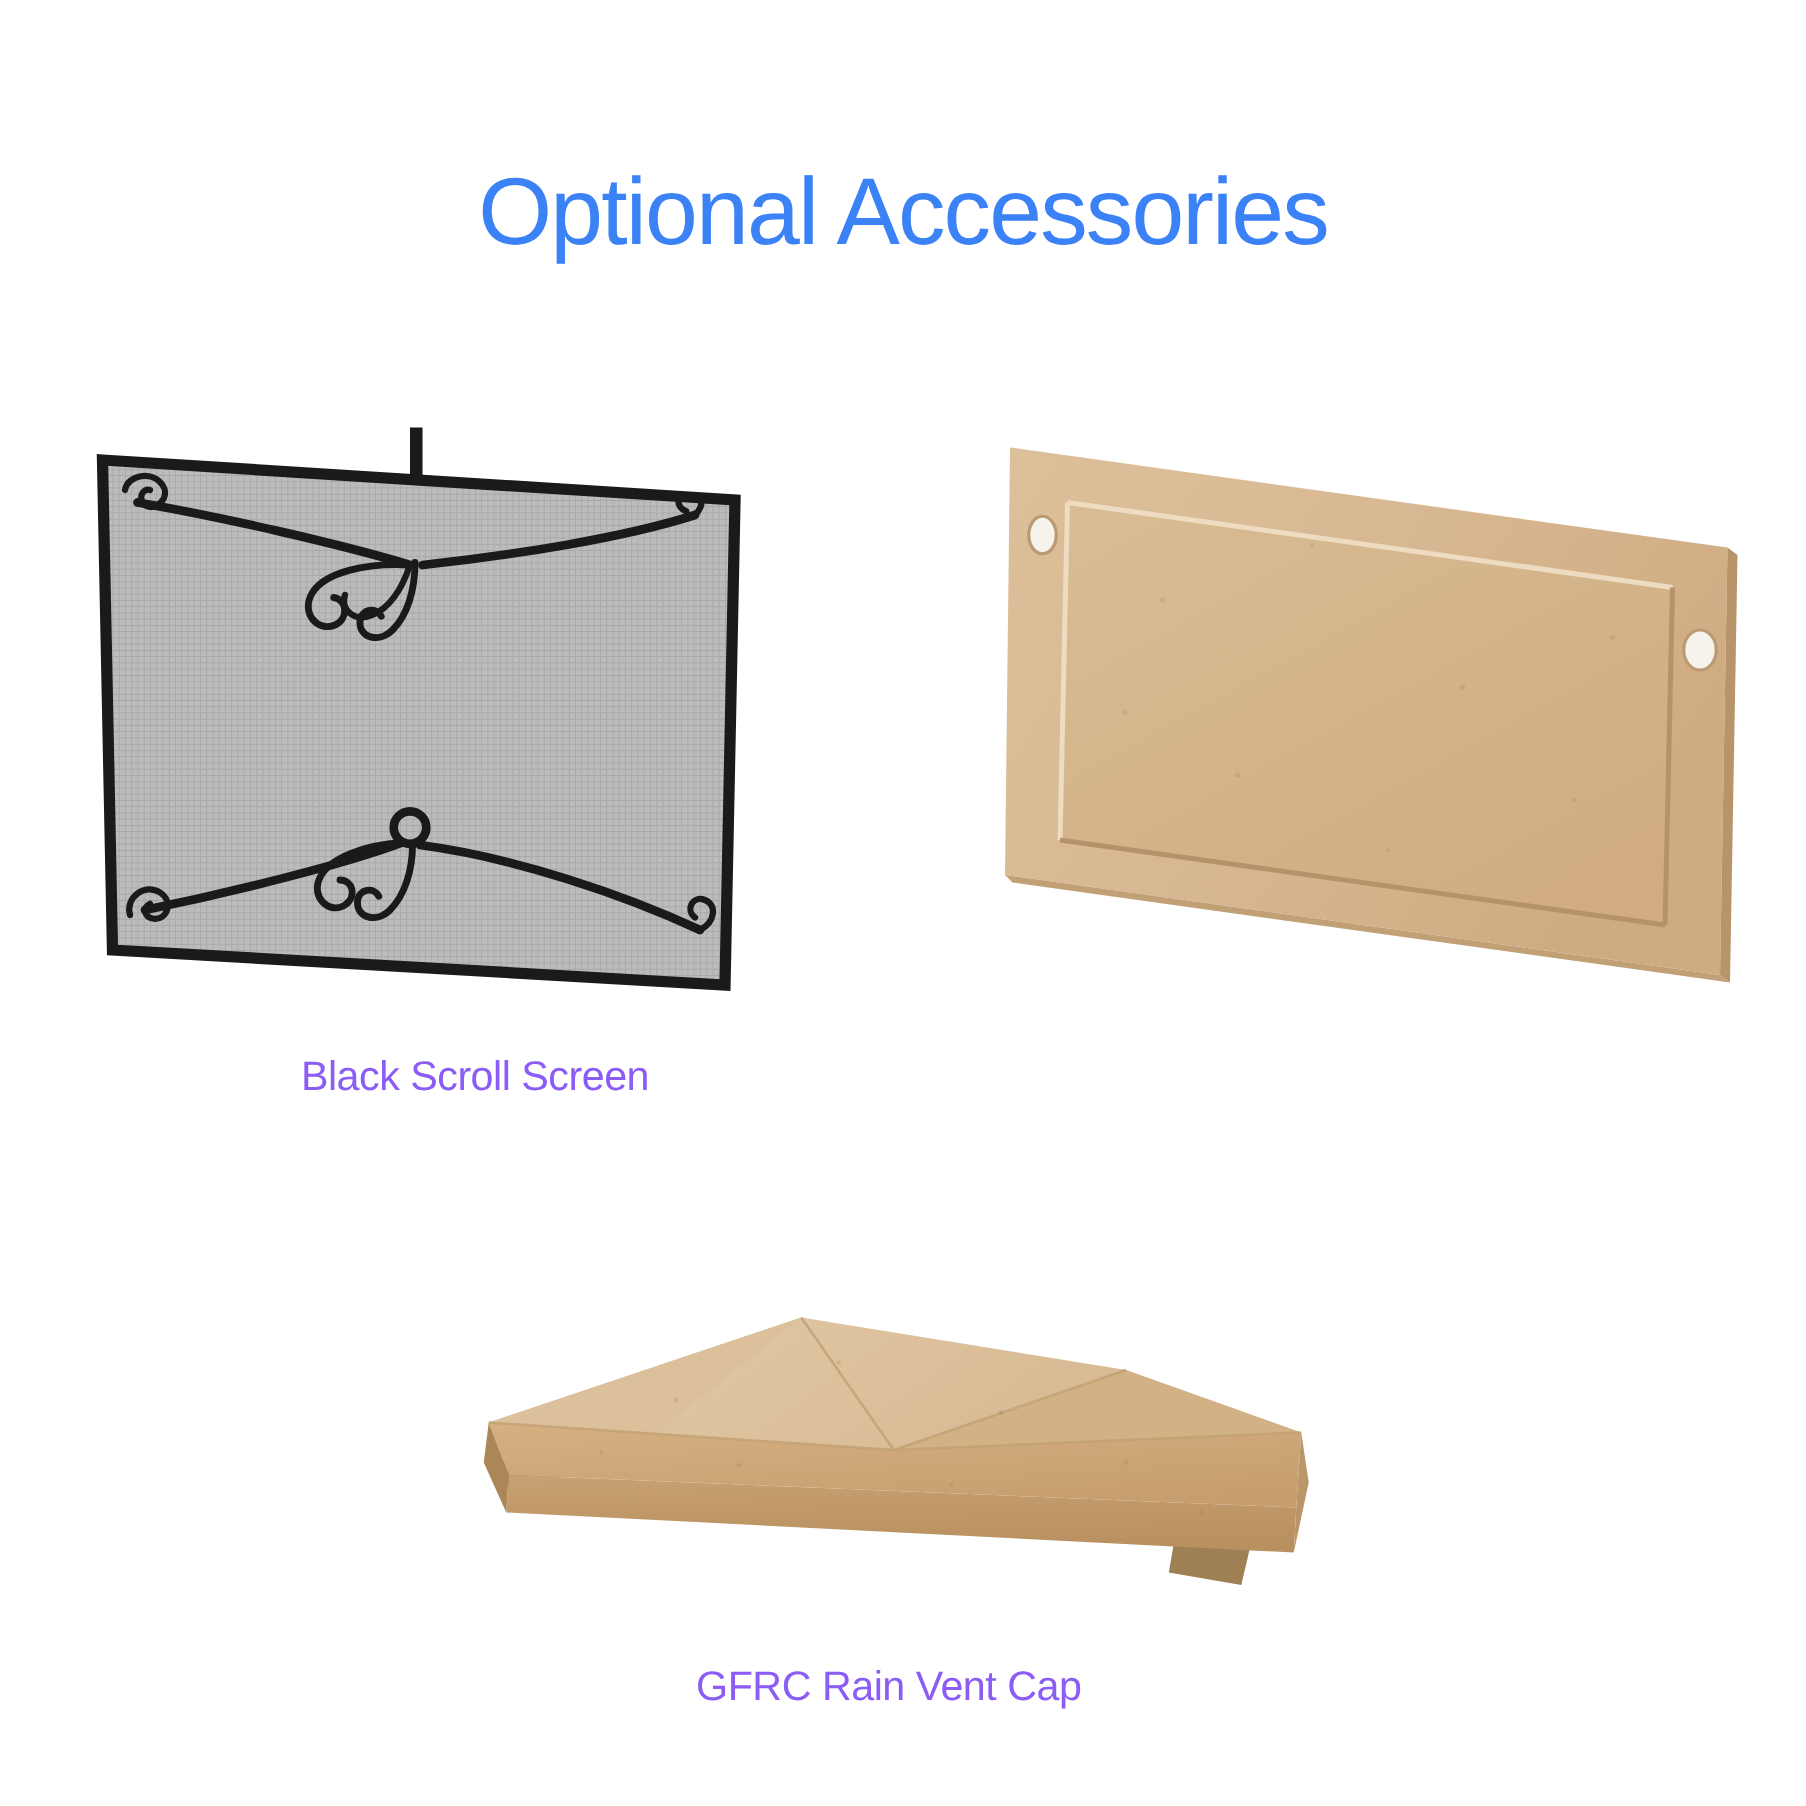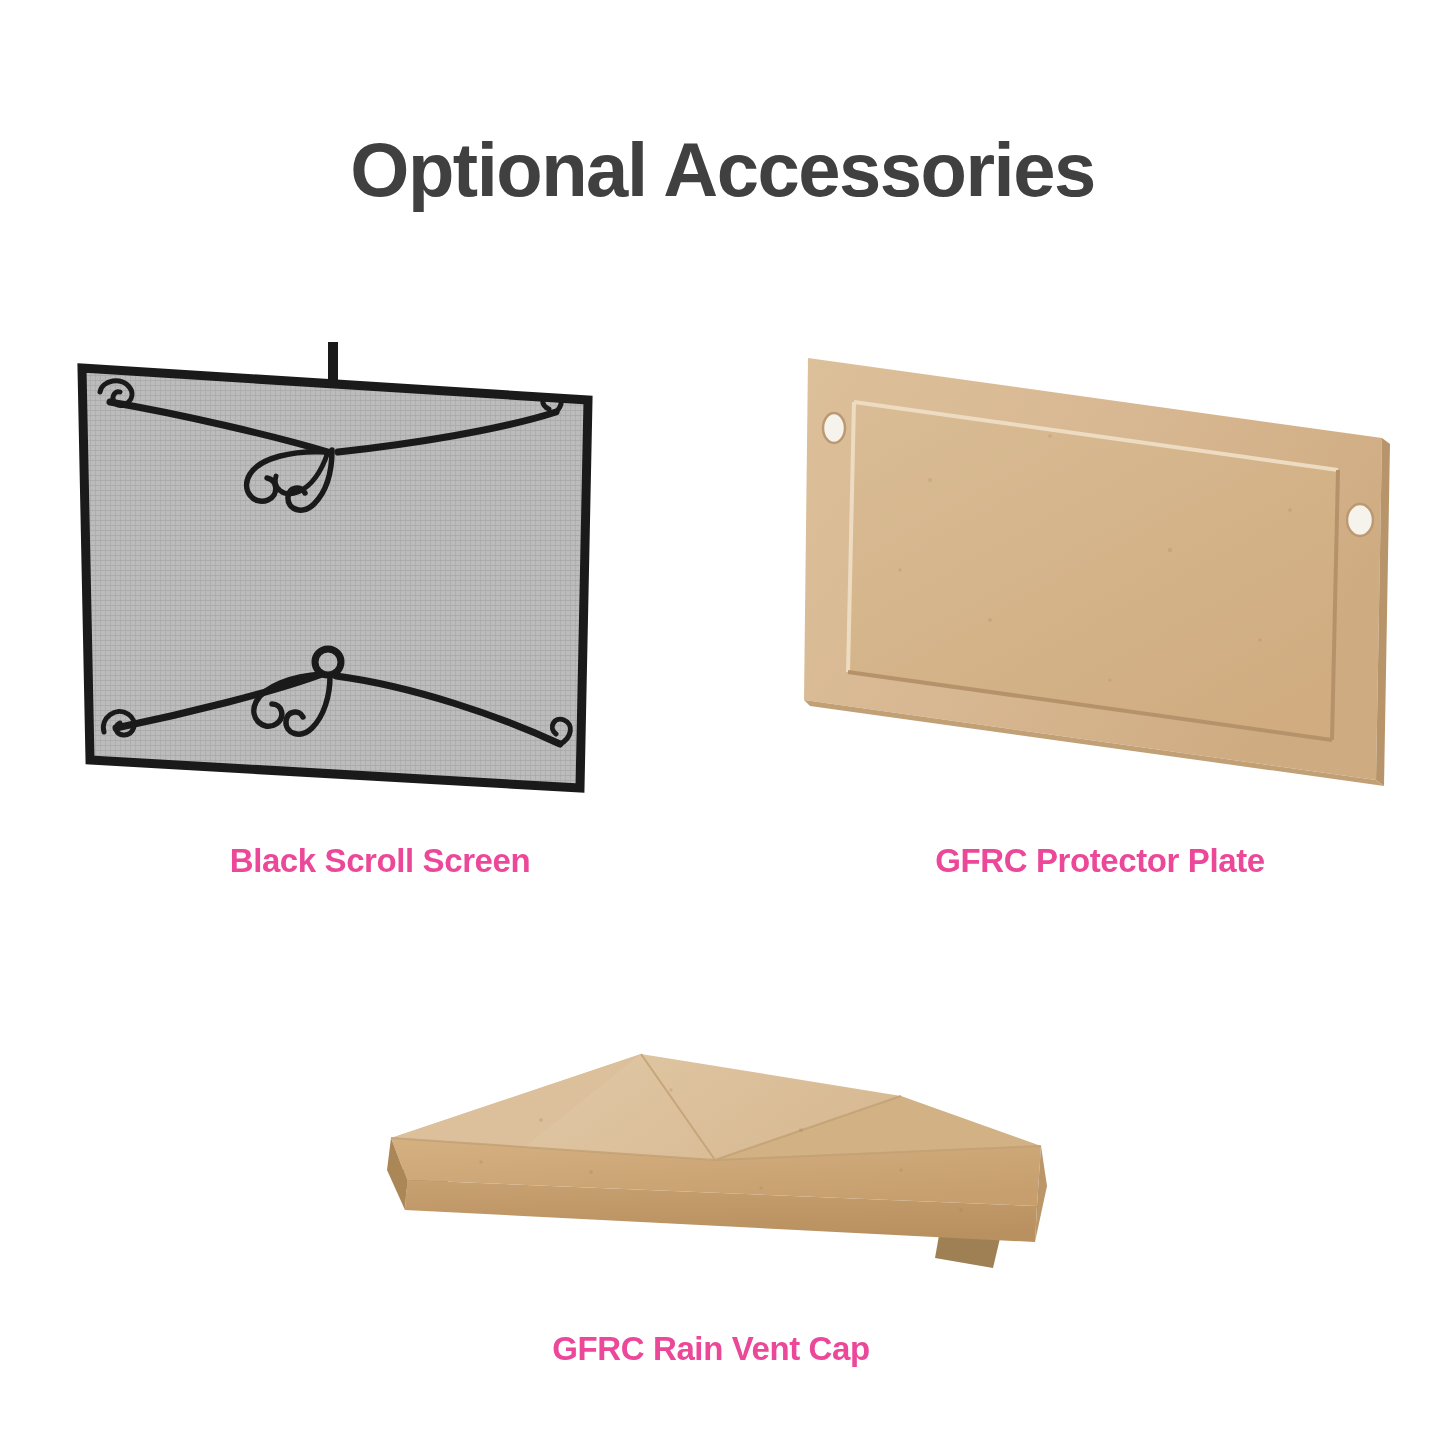--- a/index.html
+++ b/index.html
@@ -24,41 +24,41 @@
   }
 
   
   .page-title {
     position: absolute;
     top: 132px;
     left: 0;
     width: 1445px;
     text-align: center;
     font-size: 76px;
-    font-weight: 700;
+    font-weight: 400;
     letter-spacing: -1.5px;
     line-height: 1;
-    color: #404040;
+    color: #3b82f6;
     font-family: "Liberation Sans", sans-serif;
   }
 
   
   .product {
     position: absolute;
   }
   .product-figure {
     display: block;
   }
   .product-label {
     width: 100%;
     text-align: center;
     font-size: 33px;
-    font-weight: 700;
+    font-weight: 400;
     letter-spacing: -0.4px;
-    color: #ec4899;
+    color: #8b5cf6;
     font-family: "Liberation Sans", sans-serif;
   }
 
   #product-screen {
     left: 60px;
     top: 340px;
     width: 640px;
   }
   #product-screen .product-label { margin-top: 22px; }
 
@@ -168,21 +168,20 @@
         <circle cx="260" cy="96" r="1.8" fill="#9a7c55"></circle>
         <circle cx="380" cy="210" r="2.2" fill="#9a7c55"></circle>
         <circle cx="470" cy="300" r="1.7" fill="#9a7c55"></circle>
         <circle cx="200" cy="280" r="2" fill="#9a7c55"></circle>
         <circle cx="320" cy="340" r="1.6" fill="#9a7c55"></circle>
         <circle cx="110" cy="230" r="1.8" fill="#9a7c55"></circle>
         <circle cx="500" cy="170" r="1.9" fill="#9a7c55"></circle>
       </g>
     </svg>
 
-    <div class="product-label">GFRC Protector Plate</div>
   </div>
 
   <div class="product" id="product-cap">
 
     <svg class="product-figure" width="740" height="290" viewBox="0 0 740 290">
       <defs>
         <linearGradient id="capBackFacet" x1="0" y1="0" x2="1" y2="0.3">
           <stop offset="0%" stop-color="#e4cbab"></stop>
           <stop offset="100%" stop-color="#d8bb94"></stop>
         </linearGradient>

